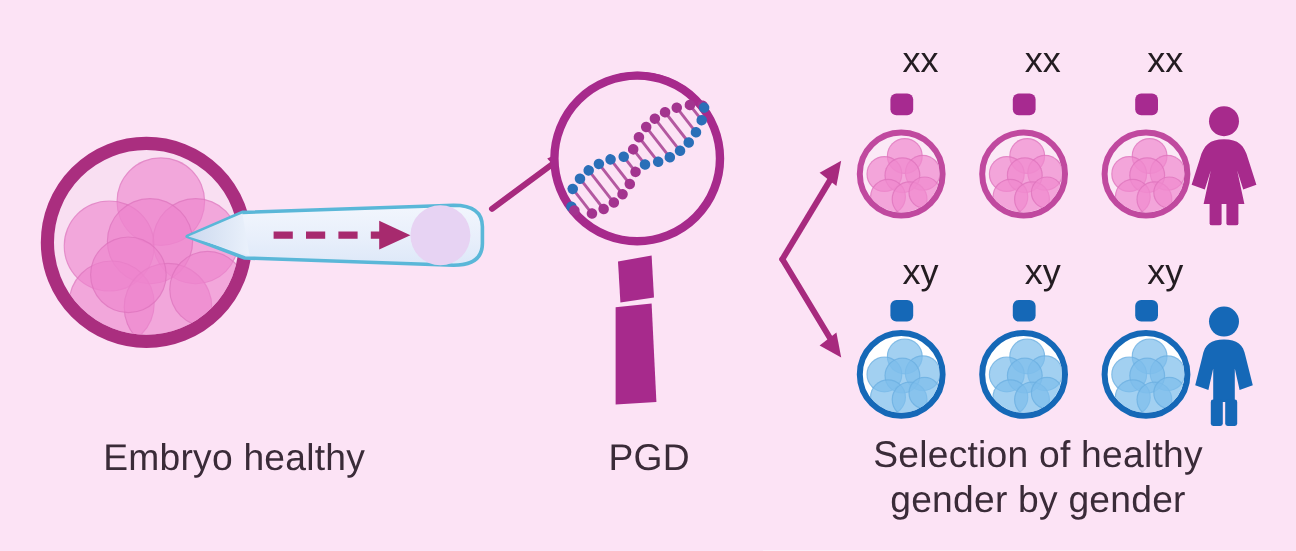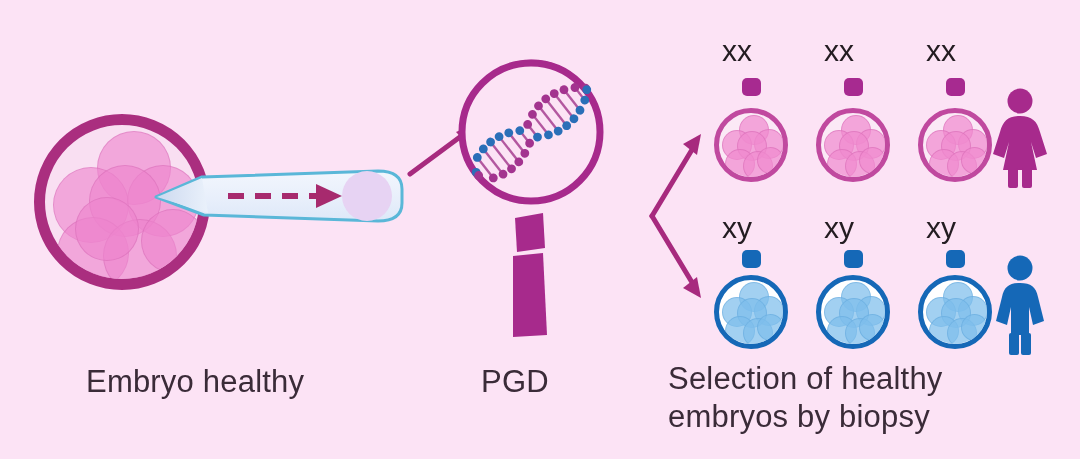--- a/index.html
+++ b/index.html
@@ -26,40 +26,40 @@
     font-family: "Liberation Sans", sans-serif;
     font-weight: 400;
     white-space: nowrap;
     letter-spacing: .2px;
   }
   #caption-biopsy {
     left: 86px; top: 364px;
     font-size: 31px;
   }
   #caption-pgd {
-    left: 481px; top: 364px;
+    left: 507px; top: 364px;
     font-size: 31px;
   }
   #caption-selection {
-    left: 668px; top: 360px;
+    left: 695px; top: 360px;
     font-size: 31px;
-    text-align: left;
+    text-align: center;
     line-height: 38px;
     white-space: normal;
     width: 340px;
   }
   #caption-selection .ln { display: block; }
 
   
   .geno {
     position: absolute;
     font-size: 30px;
     color: #231c21;
     font-family: "Liberation Sans", sans-serif;
-    text-align: left;
+    text-align: right;
     width: 60px;
   }
   .chip {
     position: absolute;
     width: 19px; height: 18px;
     border-radius: 5px;
   }
   .chip.f { background: #a72a90; }
   .chip.m { background: #1568b7; }
 
@@ -346,16 +346,16 @@
              L 49 70 L 60 66 L 54 42
              C 52 32 47 28 36 28 Z" fill="#1568b7"></path>
     <rect x="25" y="78" width="10" height="22" rx="2" fill="#1568b7"></rect>
     <rect x="37" y="78" width="10" height="22" rx="2" fill="#1568b7"></rect>
   </svg>
 
   <div class="caption" id="caption-biopsy">Embryo healthy</div>
   <div class="caption" id="caption-pgd">PGD</div>
   <div class="caption" id="caption-selection">
     <span class="ln">Selection of healthy</span>
-    <span class="ln">embryos by biopsy</span>
+    <span class="ln">gender by gender</span>
   </div>
 
 </div>
 
 </body></html>

